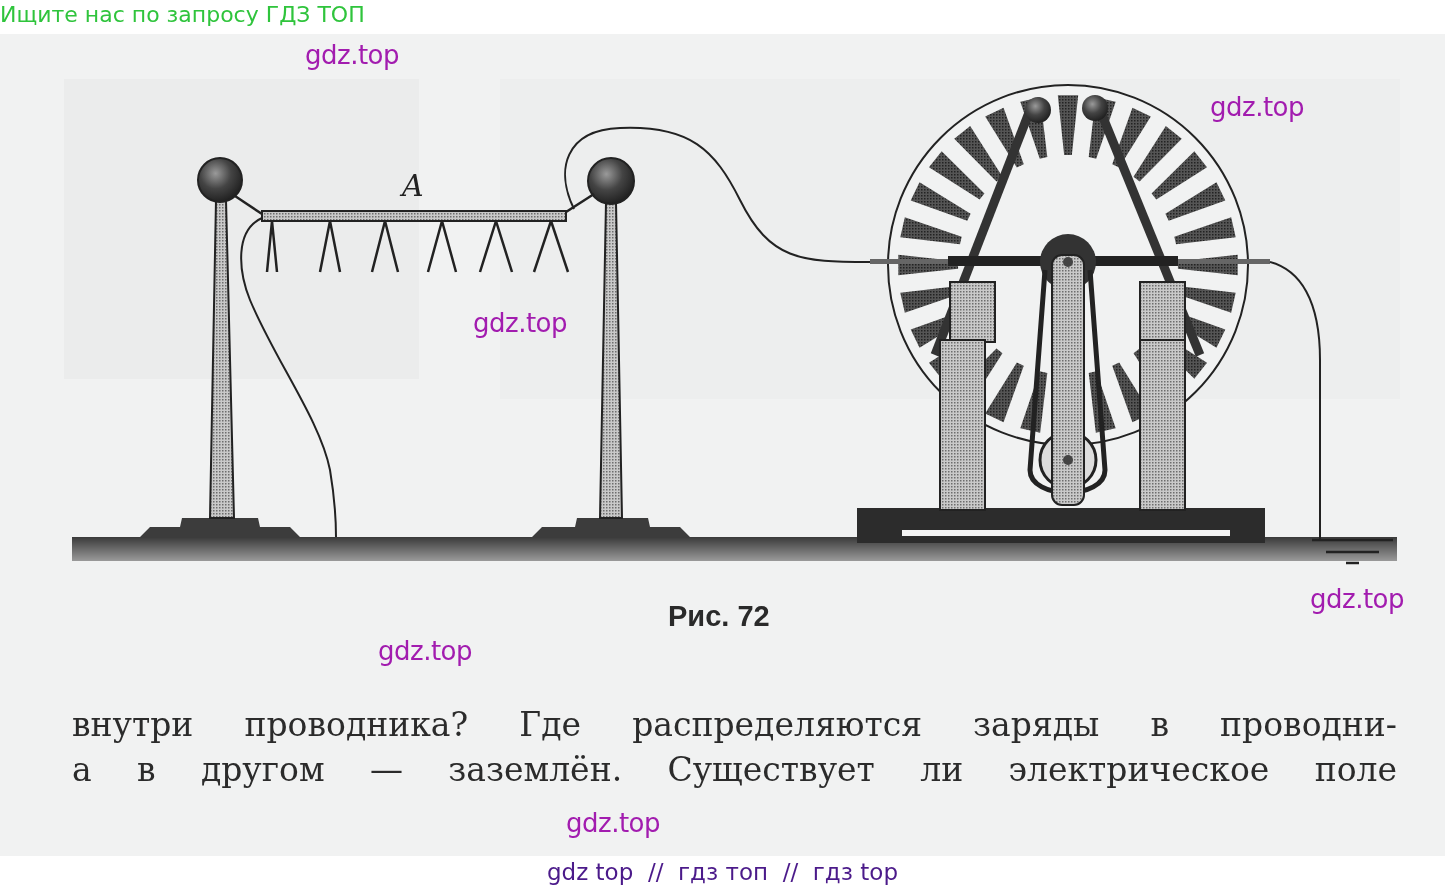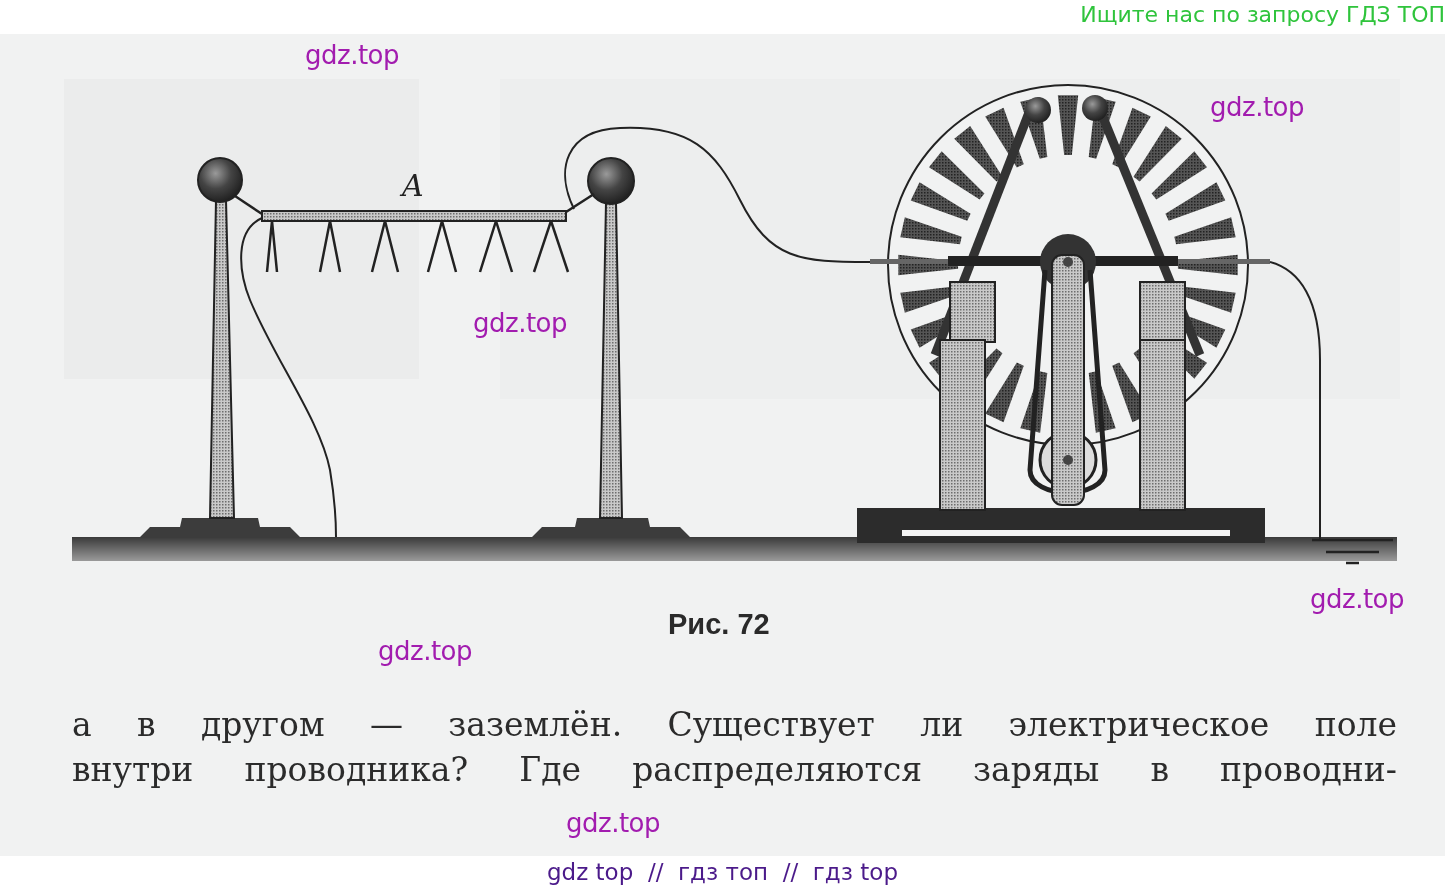--- a/index.html
+++ b/index.html
@@ -3,36 +3,36 @@
 <meta charset="utf-8">
 <style>
   html, body { margin:0; padding:0; }
   body {
     width:1445px; height:891px; position:relative; overflow:hidden;
     background:#ffffff;
     font-family:"Liberation Sans", sans-serif;
   }
   .top-banner {
     position:absolute; left:0; top:0; width:1445px; height:28px;
-    background:#ffffff; text-align:right;
+    background:#ffffff; text-align:left;
     color:#2fc43c; font-size:22px; line-height:30px;
     font-family:"DejaVu Sans", sans-serif;
   }
   .page {
     position:absolute; left:0; top:34px; width:1445px; height:822px;
     background:#f1f2f2;
   }
   .ghost {
     position:absolute; background:#e6e8e8; opacity:0.55;
   }
   .figure-svg { position:absolute; left:0; top:0; }
   .caption {
     position:absolute; left:668px; top:600px;
     font-family:"Liberation Sans", sans-serif; font-weight:bold;
-    font-size:29px; color:#2a2a2a;margin-top:8px;
+    font-size:29px; color:#2a2a2a;
   }
   .body-text {
     position:absolute; left:72px; top:702px; width:1325px;
     font-family:"DejaVu Serif", serif; font-size:33px; line-height:45px;
     color:#2b2b2b; text-align:justify;
   }
   .body-text .line { display:block; white-space:nowrap; }
   .body-text .line.justify { text-align:justify; text-align-last:justify; }
   .wm {
     position:absolute; font-family:"DejaVu Sans", sans-serif;
@@ -185,22 +185,22 @@
     <line x1="1326" y1="552" x2="1379" y2="552"></line>
     <line x1="1346" y1="563" x2="1359" y2="563"></line>
   </g>
 </svg>
 
 <div class="label-A">A</div>
 
 <div class="caption">Рис. 72</div>
 
 <div class="body-text">
+  <span class="line justify">внутри проводника? Где распределяются заряды в проводни-</span>
   <span class="line justify">а в другом — заземлён. Существует ли электрическое поле</span>
-  <span class="line justify">внутри проводника? Где распределяются заряды в проводни-</span>
 </div>
 
 <div class="wm" style="left:305px;top:40px;">gdz.top</div>
 <div class="wm" style="left:1210px;top:92px;">gdz.top</div>
 <div class="wm" style="left:473px;top:308px;">gdz.top</div>
 <div class="wm" style="left:1310px;top:584px;">gdz.top</div>
 <div class="wm" style="left:378px;top:636px;">gdz.top</div>
 <div class="wm" style="left:566px;top:808px;">gdz.top</div>
 
 <div class="bottom-banner">

